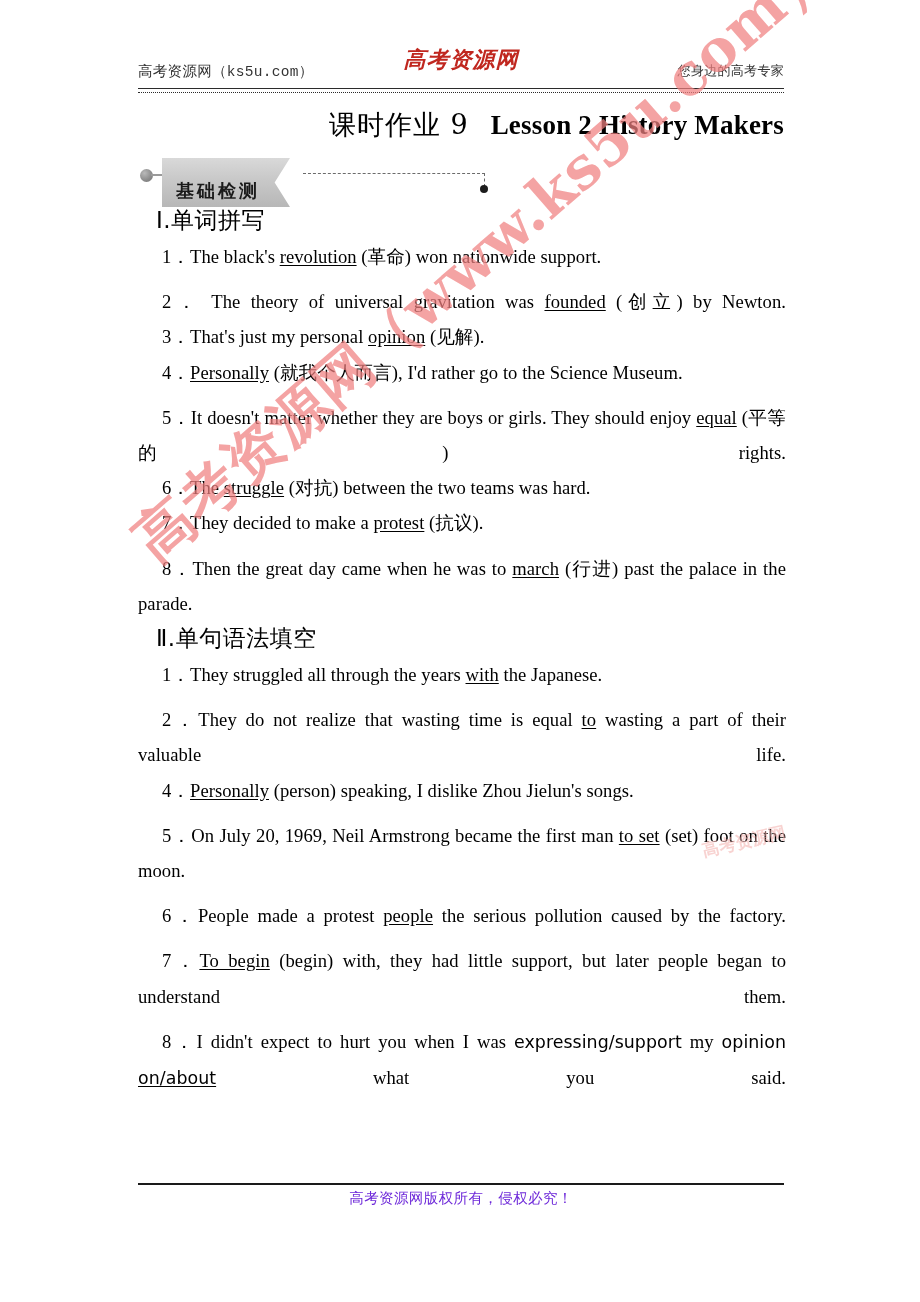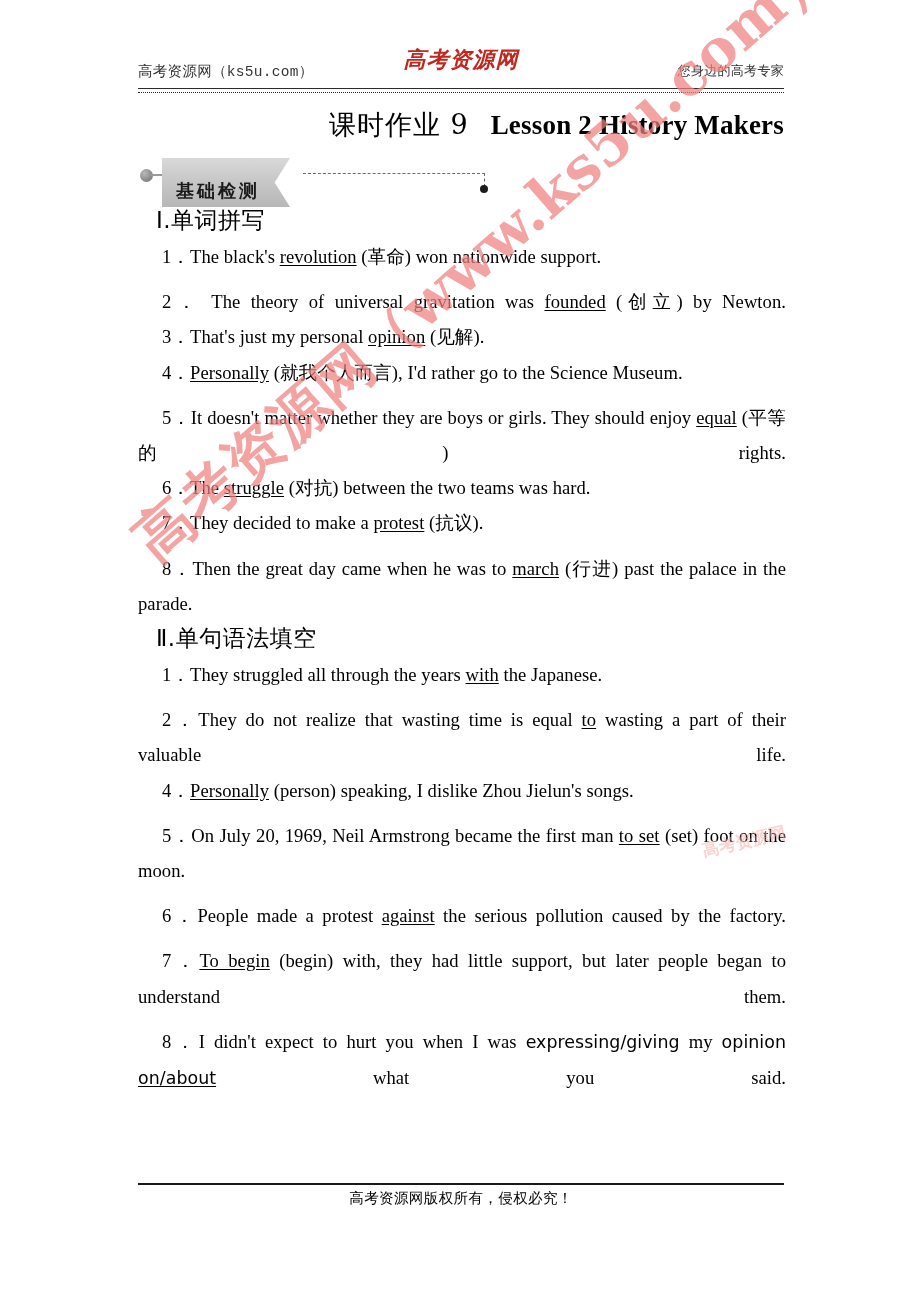--- a/index.html
+++ b/index.html
@@ -195,21 +195,21 @@
     border-top: 2px solid #1a1a1a;
   }
   .footnote {
     position: absolute;
     left: 138px;
     top: 1189px;
     width: 646px;
     text-align: center;
     font-family: "DejaVu Serif", serif;
     font-size: 14.5px;
-    color: #000000;
+    color: #6d28d9;
     letter-spacing: .4px;
     white-space: nowrap;
   }
 
   
   .wm-main {
     position: absolute;
     left: 118px;
     top: 520px;
     transform: rotate(-41deg);
@@ -278,23 +278,23 @@
       <p class="q">7．They decided to make a <u>protest</u> (<span class="cnx">抗议</span>).</p>
       <p class="q spread">8．Then the great day came when he was to <u>march</u> (<span class="cnx">行进</span>) past the palace in the parade.</p>
     </div>
 
     <div>
       <div class="sec-head">Ⅱ.单句语法填空</div>
       <p class="q">1．They struggled all through the years <u>with</u> the Japanese.</p>
       <p class="q spread">2．They do not realize that wasting time is equal <u>to</u> wasting a part of their valuable life.</p>
       <p class="q">4．<u>Personally</u> (person) speaking, I dislike Zhou Jielun's songs.</p>
       <p class="q spread">5．On July 20, 1969, Neil Armstrong became the first man <u>to set</u> (set) foot on the moon.</p>
-      <p class="q spread">6．People made a protest <u>against</u> the serious pollution caused by the factory.</p>
+      <p class="q spread">6．People made a protest <u>people</u> the serious pollution caused by the factory.</p>
       <p class="q spread">7．<u>To begin</u> (begin) with, they had little support, but later people began to understand them.</p>
-      <p class="q spread">8．I didn't expect to hurt you when I was <span class="sans">expressing/giving</span> my <span class="sans">opinion</span> <u class="sans">on/about</u> what you said.</p>
+      <p class="q spread">8．I didn't expect to hurt you when I was <span class="sans">expressing/support</span> my <span class="sans">opinion</span> <u class="sans">on/about</u> what you said.</p>
     </div>
 
   </div>
 
   <div class="rule-bot"></div>
   <div class="footnote">高考资源网版权所有，侵权必究！</div>
 
   <div class="wm-main">高考资源网（www.ks5u.com）</div>
   <div class="wm-small">高考资源网</div>
 

